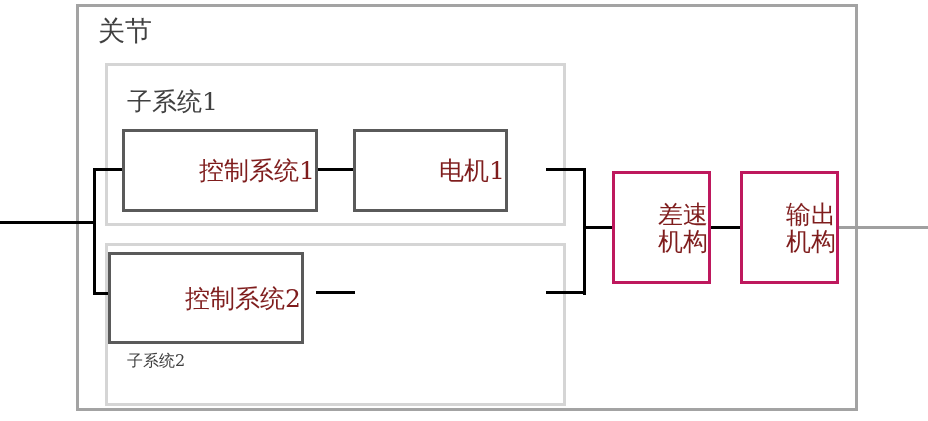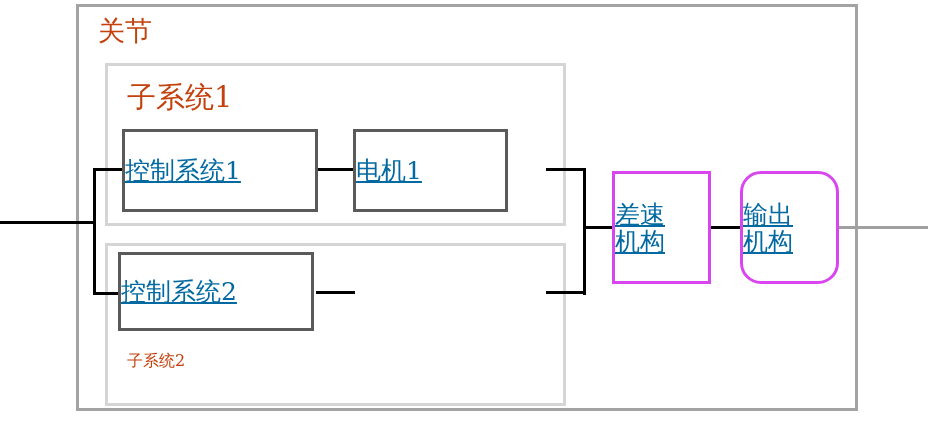--- a/index.html
+++ b/index.html
@@ -42,66 +42,65 @@
   }
   .sub-frame.sub2 {
     left: 105px;
     top: 243px;
     width: 461px;
     height: 163px;
   }
   
   .caption {
     position: absolute;
-    color: #c2410c;
+    color: #404040;
     white-space: nowrap;
     line-height: 1;
   }
   .caption.joint {
     left: 98px;
     top: 17px;
     font-size: 27px;
   }
   .caption.sub1-label {
     left: 127px;
-    top: 83px;
-    font-size: 29px;
+    top: 89px;
+    font-size: 25px;
   }
   .caption.sub2-label {
     left: 127px;
     top: 353px;
     font-size: 16px;
   }
   
   .block {
     position: absolute;
     box-sizing: border-box;
     border: 3px solid #5a5a5a;
     background: #ffffff;
     display: flex;
     align-items: center;
-    justify-content: flex-start;
+    justify-content: flex-end;
     text-align: center;
-    color: #0369a1;
+    color: #7f1d1d;
     line-height: 1.08;
-    text-decoration: underline;
   }
   .block.dark {
-    border: 3px solid #d946ef;
+    border: 3px solid #be185d;
   }
   .block .blabel {
     font-size: 25px;
     white-space: pre-line;
   }
   .blk-ctrl1 { left: 122px; top: 129px;  width: 196px; height: 83px; }
   .blk-mot1  { left: 353px; top: 129px;  width: 155px; height: 83px; }
-  .blk-ctrl2 { left: 118px; top: 252px;  width: 196px; height: 79px; }
+  .blk-ctrl2 { left: 108px; top: 252px;  width: 196px; height: 92px; }
   .blk-mot2  { left: 353px; top: 252px;  width: 196px; height: 83px; }
   .blk-diff  { left: 612px; top: 171px;  width: 99px;  height: 113px; }
-  .blk-out   { left: 740px; top: 171px;  width: 99px;  height: 113px; border-radius: 21px; }
+  .blk-out   { left: 740px; top: 171px;  width: 99px;  height: 113px; }
   
   .wire {
     position: absolute;
     background: #000000;
   }
   .wire.h { height: 3px; }
   .wire.v { width: 3px; }
   .wire.gray { background: #a0a0a0; }
 </style>
 </head>

